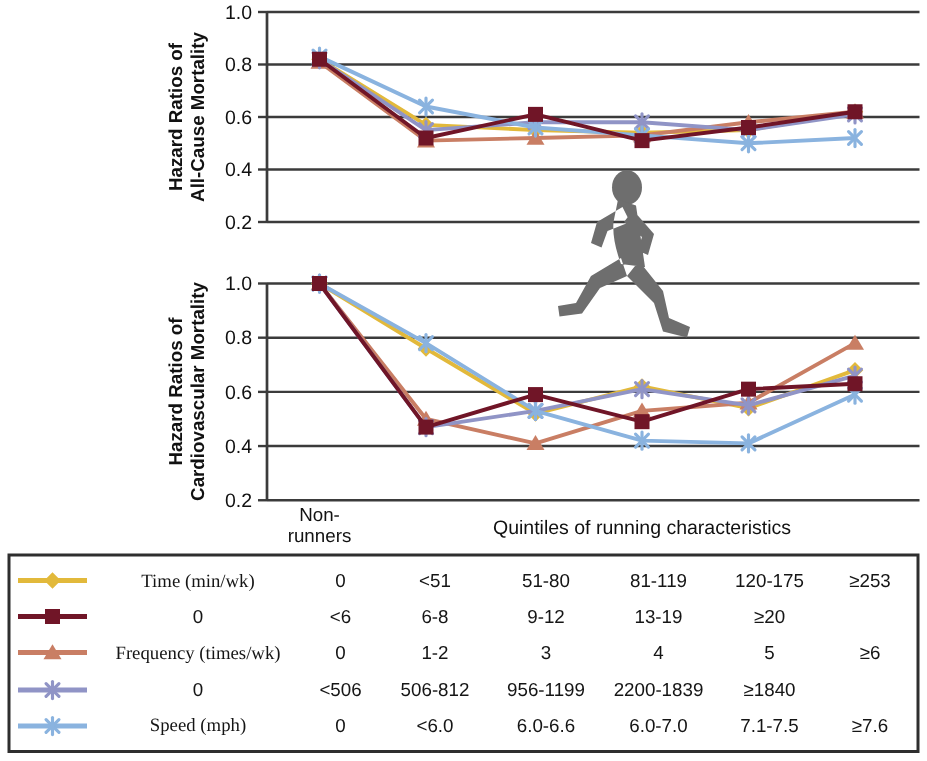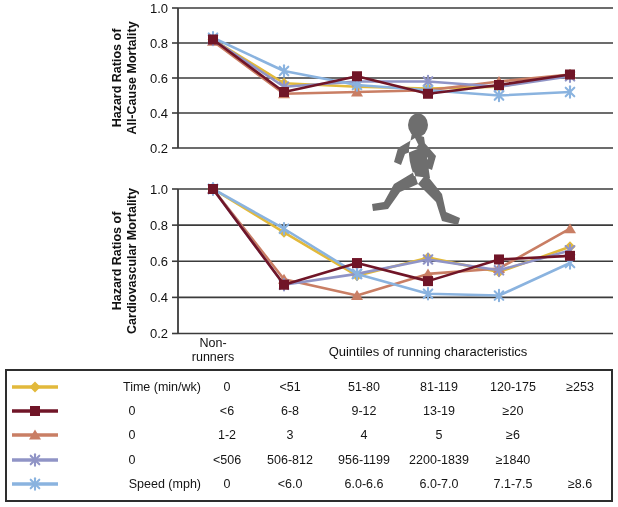--- a/index.html
+++ b/index.html
@@ -15,21 +15,21 @@
   .xlab { font-size: 12.5px; }
   .xtitle { font-size: 13px; }
   #legend-table {
     position: absolute; left: 5px; top: 369px; width: 608px; height: 133px;
     border: 2px solid #2e2e2e; background: #fff;
     display: flex; flex-direction: column; justify-content: space-evenly;
     padding: 4px 0;
   }
   .trow { display: grid; grid-template-columns: 56px 138px 52px 74px 74px 76px 72px 62px; align-items: center; height: 24px; }
   .trow .sample { display: flex; justify-content: center; align-items: center; }
-  .trow .lbl { font-size: 12.5px; color: #151515; text-align: right; }
+  .trow .lbl { font-size: 12.5px; color: #151515; text-align: center; font-family: Liberation Serif, serif; }
   .trow .val { font-size: 12.5px; color: #151515; text-align: center; }
 </style>
 </head>
 <body>
 
 <div id="fig">
   <svg id="charts" width="618" height="366" viewBox="0 0 618 366">
 
     <g>
       <text class="ylab" transform="rotate(-90)" x="-78" y="121" text-anchor="middle">Hazard Ratios of</text>
@@ -307,20 +307,21 @@
         <div class="val">13-19</div>
         <div class="val">≥20</div>
       </div>
       <div class="trow">
         <div class="sample">
           <svg width="48" height="16" viewBox="0 0 48 16">
             <line x1="1" y1="8" x2="47" y2="8" stroke="#C97E64" stroke-width="3.4"></line>
             <polygon points="24,2.5 30,12.5 18,12.5" fill="#C97E64"></polygon>
           </svg>
         </div>
+        <div class="lbl">Frequency (times/wk)</div>
         <div class="val">0</div>
         <div class="val">1-2</div>
         <div class="val">3</div>
         <div class="val">4</div>
         <div class="val">5</div>
         <div class="val">≥6</div>
       </div>
       <div class="trow">
         <div class="sample">
           <svg width="48" height="16" viewBox="0 0 48 16">
@@ -349,16 +350,16 @@
               <line x1="24" y1="2.3" x2="24" y2="13.7"></line>
             </g>
           </svg>
         </div>
         <div class="lbl">Speed (mph)</div>
         <div class="val">0</div>
         <div class="val">&lt;6.0</div>
         <div class="val">6.0-6.6</div>
         <div class="val">6.0-7.0</div>
         <div class="val">7.1-7.5</div>
-        <div class="val">≥8.6</div>
+        <div class="val">≥7.6</div>
       </div>
     </div>
 </div>
 
 </body></html>

